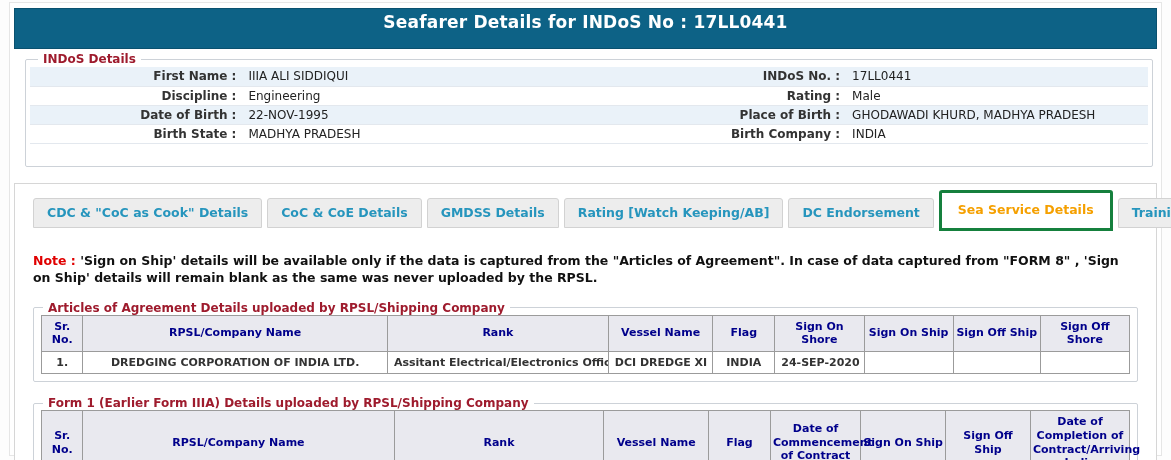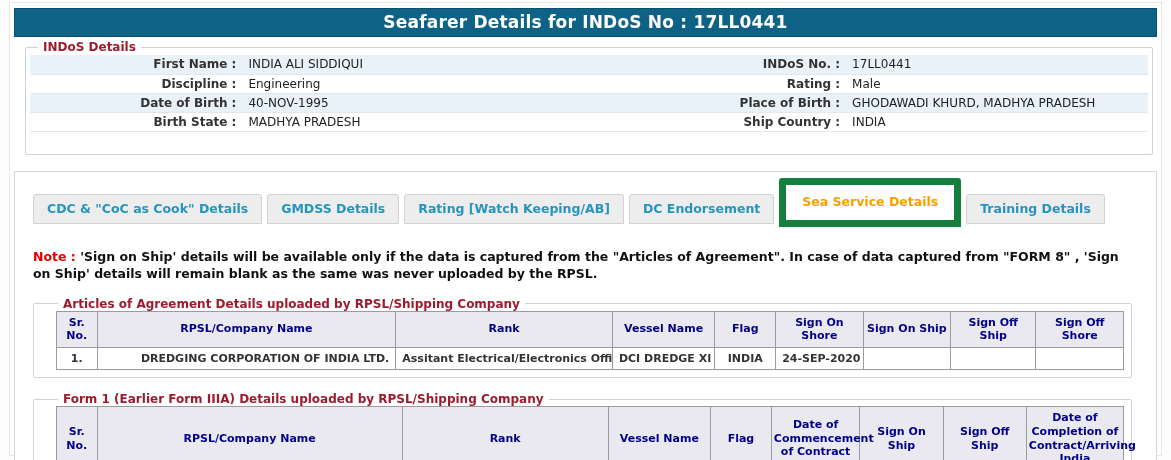--- a/index.html
+++ b/index.html
@@ -19,21 +19,21 @@
   }
   
   .header-bar {
     margin:5px 1px 0 1px;
     background:#0d6286;
     border:1px solid #0a516f;
     color:#ffffff;
     font-weight:bold;
     font-size:17px;
     text-align:center;
-    padding:3px 0 4px 0;
+    padding:3px 0 16px 0;
     letter-spacing:0.2px;
   }
   
   fieldset {
     border:1px solid #cdd2d8;
     border-radius:2px;
     margin:0; padding:0;
   }
   fieldset legend {
     font-weight:bold;
@@ -91,39 +91,39 @@
     border-radius:3px 3px 0 0;
     color:#2695bd;
     font-weight:bold;
     font-size:12.5px;
     padding:6px 13px 7px 13px;
     white-space:nowrap;
     cursor:pointer;
   }
   .tab.active {
     background:#ffffff;
-    border:7px solid #15803d;
+    border:3px solid #15803d;
     color:#f5a000;
     padding:9px 16px 11px 16px;
     margin-bottom:-3px;
     z-index:2;
   }
   
   .note {
     margin:24px 18px 0 18px;
     font-size:12.5px;
     font-weight:bold;
     color:#111;
     line-height:1.4;
   }
   .note .note-label { color:#e00000; }
   
   .table-fieldset {
-    margin:14px 24px 0 18px;
-    padding:0 7px 7px 22px;
+    margin:14px 18px 0 18px;
+    padding:0 7px 7px 7px;
   }
   .table-fieldset legend { margin-left:2px; }
   .data-table {
     width:100%;
     border-collapse:collapse;
     font-size:11px;
     table-layout:fixed;
   }
   .data-table th {
     background:#e9e9ef;
@@ -137,21 +137,21 @@
   .data-table td {
     border:1px solid #9b9b9b;
     padding:4px 6px;
     font-weight:bold;
     color:#333;
     height:22px;
     overflow:hidden;
     white-space:nowrap;
   }
   .data-table td.c  { text-align:center; }
-  .data-table td.l  { text-align:right; }
+  .data-table td.l  { text-align:center; }
   .data-table td.empty-msg {
     color:#e00000;
     text-align:center;
     font-size:12.5px;
     padding:3px 0;
   }
 </style>
 </head>
 <body>
 
@@ -164,50 +164,51 @@
     <table class="details-table">
       <colgroup>
           <col class="c-lbl1">
           <col class="c-val1">
           <col class="c-lbl2">
           <col class="c-val2">
         </colgroup>
       <tbody>
           <tr>
         <td class="lbl">First Name :</td>
-        <td class="val">INDIA ALI SIDDIQUI</td>
+        <td class="val">IIIA ALI SIDDIQUI</td>
         <td class="lbl">INDoS No. :</td>
         <td class="val">17LL0441</td>
       </tr>
       <tr>
         <td class="lbl">Discipline :</td>
         <td class="val">Engineering</td>
         <td class="lbl">Rating :</td>
         <td class="val">Male</td>
       </tr>
       <tr>
         <td class="lbl">Date of Birth :</td>
-        <td class="val">40-NOV-1995</td>
+        <td class="val">22-NOV-1995</td>
         <td class="lbl">Place of Birth :</td>
         <td class="val">GHODAWADI KHURD, MADHYA PRADESH</td>
       </tr>
       <tr>
         <td class="lbl">Birth State :</td>
         <td class="val">MADHYA PRADESH</td>
-        <td class="lbl">Ship Country :</td>
+        <td class="lbl">Birth Company :</td>
         <td class="val">INDIA</td>
       </tr>
     </tbody>
       </table>
   </fieldset>
 
   <div class="main-panel">
 
     <div class="tabs">
       <div class="tab">CDC &amp; "CoC as Cook" Details</div>
+      <div class="tab">CoC &amp; CoE Details</div>
       <div class="tab">GMDSS Details</div>
       <div class="tab">Rating [Watch Keeping/AB]</div>
       <div class="tab">DC Endorsement</div>
       <div class="tab active">Sea Service Details</div>
       <div class="tab">Training Details</div>
 
     </div>
 
     <div class="note">
       <span class="note-label">Note :</span>

